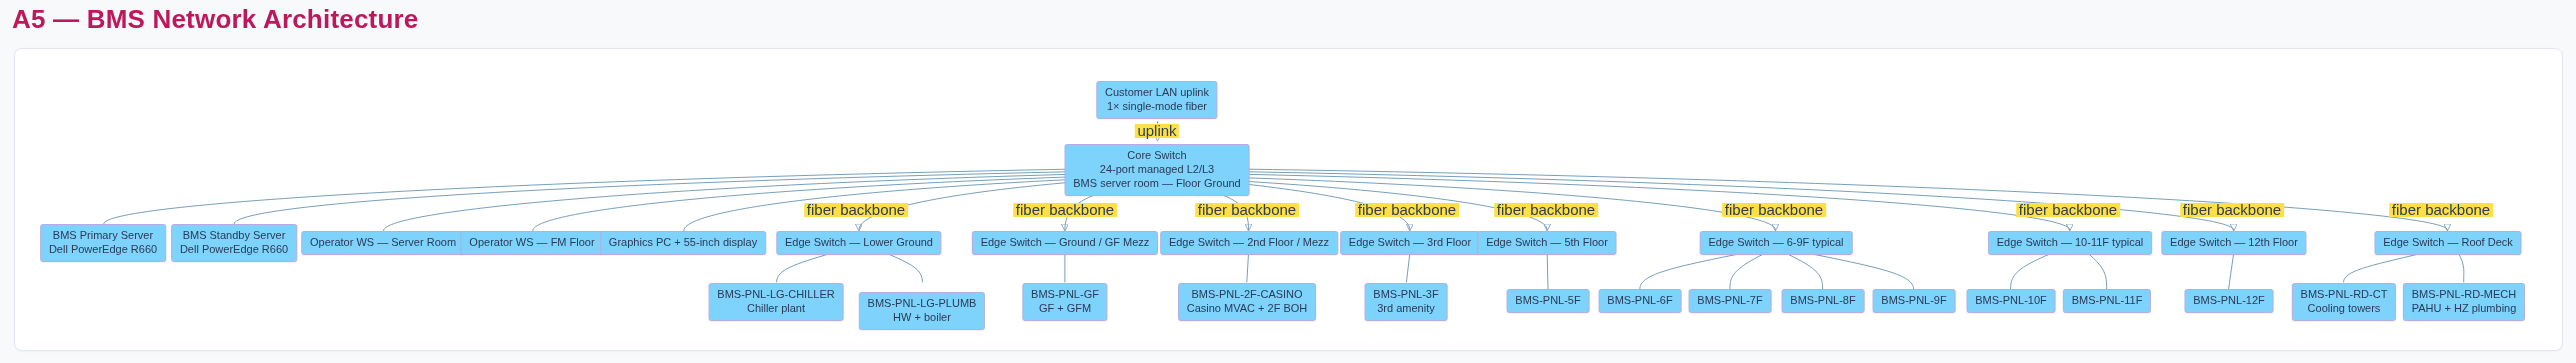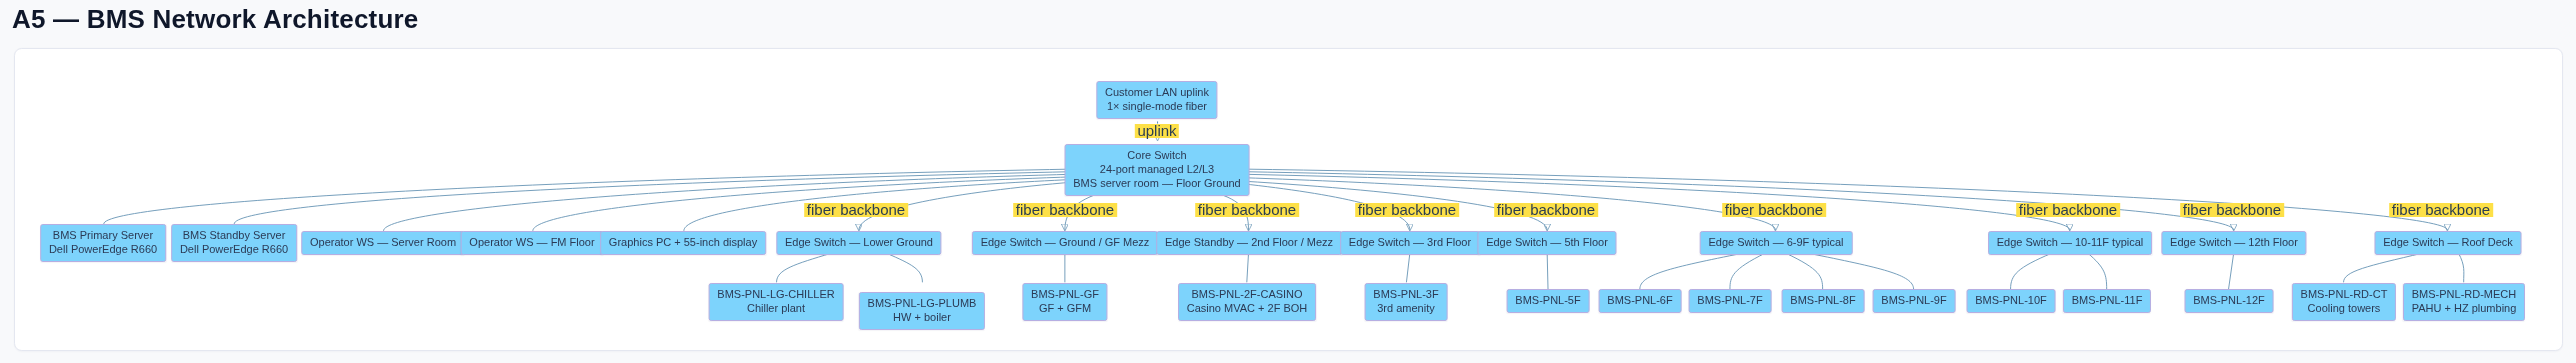--- a/index.html
+++ b/index.html
@@ -4,21 +4,21 @@
 <style>
   html,body{margin:0;padding:0;}
   body{
     width:2576px;height:363px;position:relative;overflow:hidden;
     background:#f8f9fb;
     font-family:"Liberation Sans",sans-serif;
     color:#2b3a55;
   }
   .page-title{
     position:absolute;left:12px;top:4.3px;
-    font-size:26px;font-weight:bold;color:#0f172a;
+    font-size:26px;font-weight:bold;color:#be185d;
     letter-spacing:0.2px;white-space:nowrap;
   }
   .panel{
     position:absolute;left:13.7px;top:48px;width:2547px;height:301px;
     background:#ffffff;border:0.9px solid #e4e7f0;border-radius:7.7px;
     box-shadow:0 0.9px 1.7px rgba(40,60,100,.04);
   }
   svg.edges{position:absolute;left:0;top:0;width:2576px;height:363px;z-index:1;pointer-events:none;}
   svg.edges path{fill:none;stroke:#6d99b8;stroke-width:1.1px;}
   svg.edges path.uplink{stroke:#4d86b0;stroke-dasharray:2.5,3;}
@@ -113,21 +113,21 @@
 <div class="node" style="left:234px;top:224px">
   <span>BMS Standby Server</span>
   <span>Dell PowerEdge R660</span>
 </div>
 <div class="node" style="left:383px;top:231px">Operator WS — Server Room</div>
 <div class="node" style="left:532px;top:231px">Operator WS — FM Floor</div>
 <div class="node" style="left:683px;top:231px">Graphics PC + 55-inch display</div>
 
 <div class="node" style="left:859px;top:231px">Edge Switch — Lower Ground</div>
 <div class="node" style="left:1065px;top:231px">Edge Switch — Ground / GF Mezz</div>
-<div class="node" style="left:1249px;top:231px">Edge Standby — 2nd Floor / Mezz</div>
+<div class="node" style="left:1249px;top:231px">Edge Switch — 2nd Floor / Mezz</div>
 <div class="node" style="left:1410px;top:231px">Edge Switch — 3rd Floor</div>
 <div class="node" style="left:1547px;top:231px">Edge Switch — 5th Floor</div>
 <div class="node" style="left:1776px;top:231px">Edge Switch — 6-9F typical</div>
 <div class="node" style="left:2070px;top:231px">Edge Switch — 10-11F typical</div>
 <div class="node" style="left:2234px;top:231px">Edge Switch — 12th Floor</div>
 <div class="node" style="left:2448px;top:231px">Edge Switch — Roof Deck</div>
 
 <div class="node" style="left:776px;top:283px">
   <span>BMS-PNL-LG-CHILLER</span>
   <span>Chiller plant</span>

